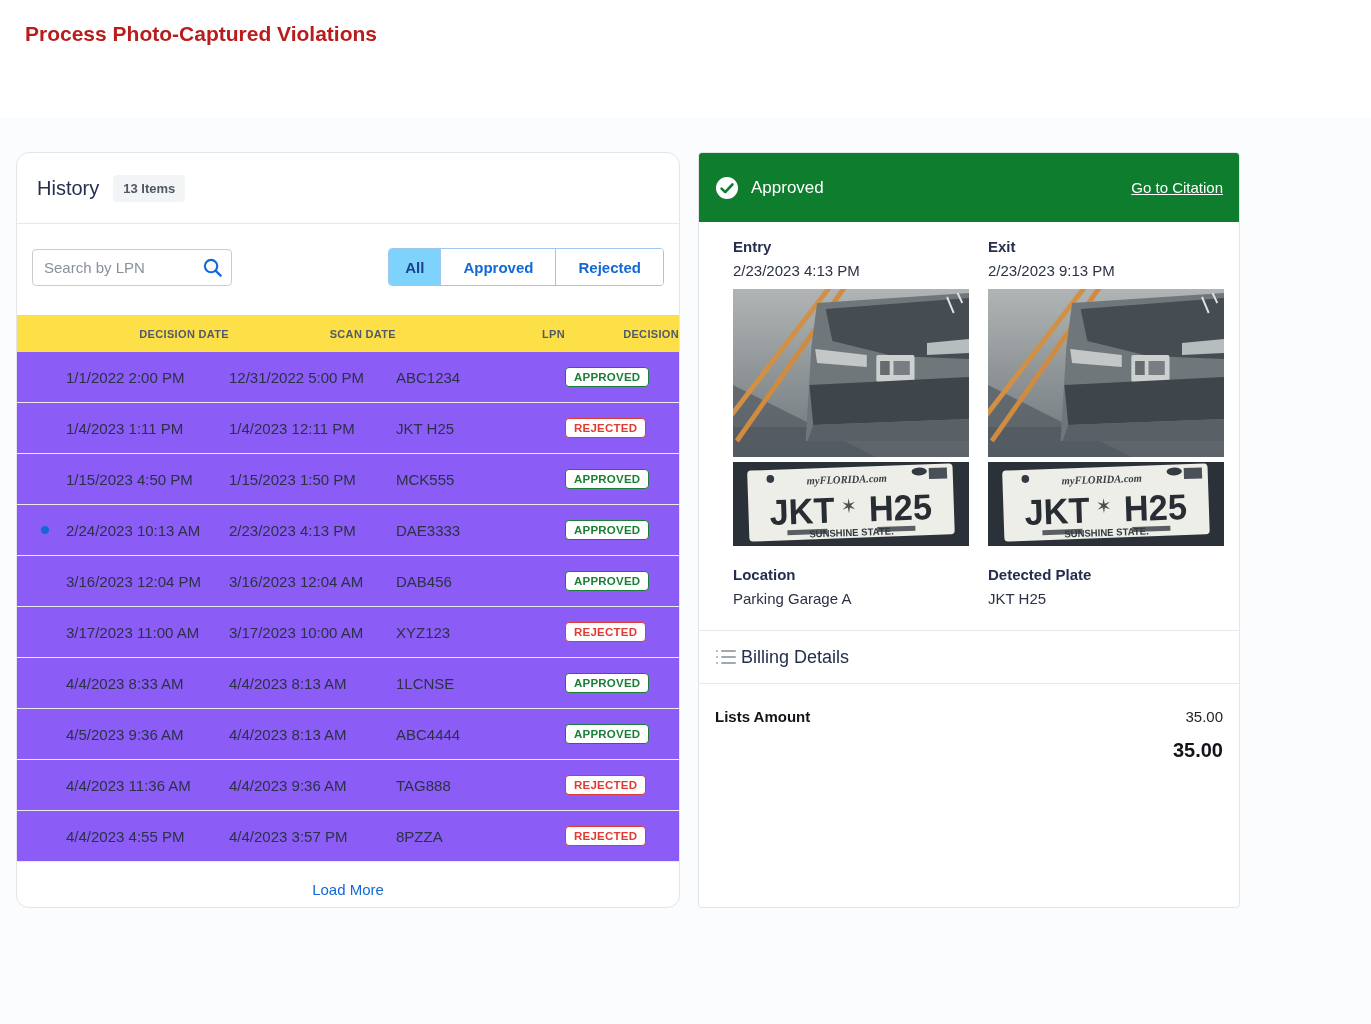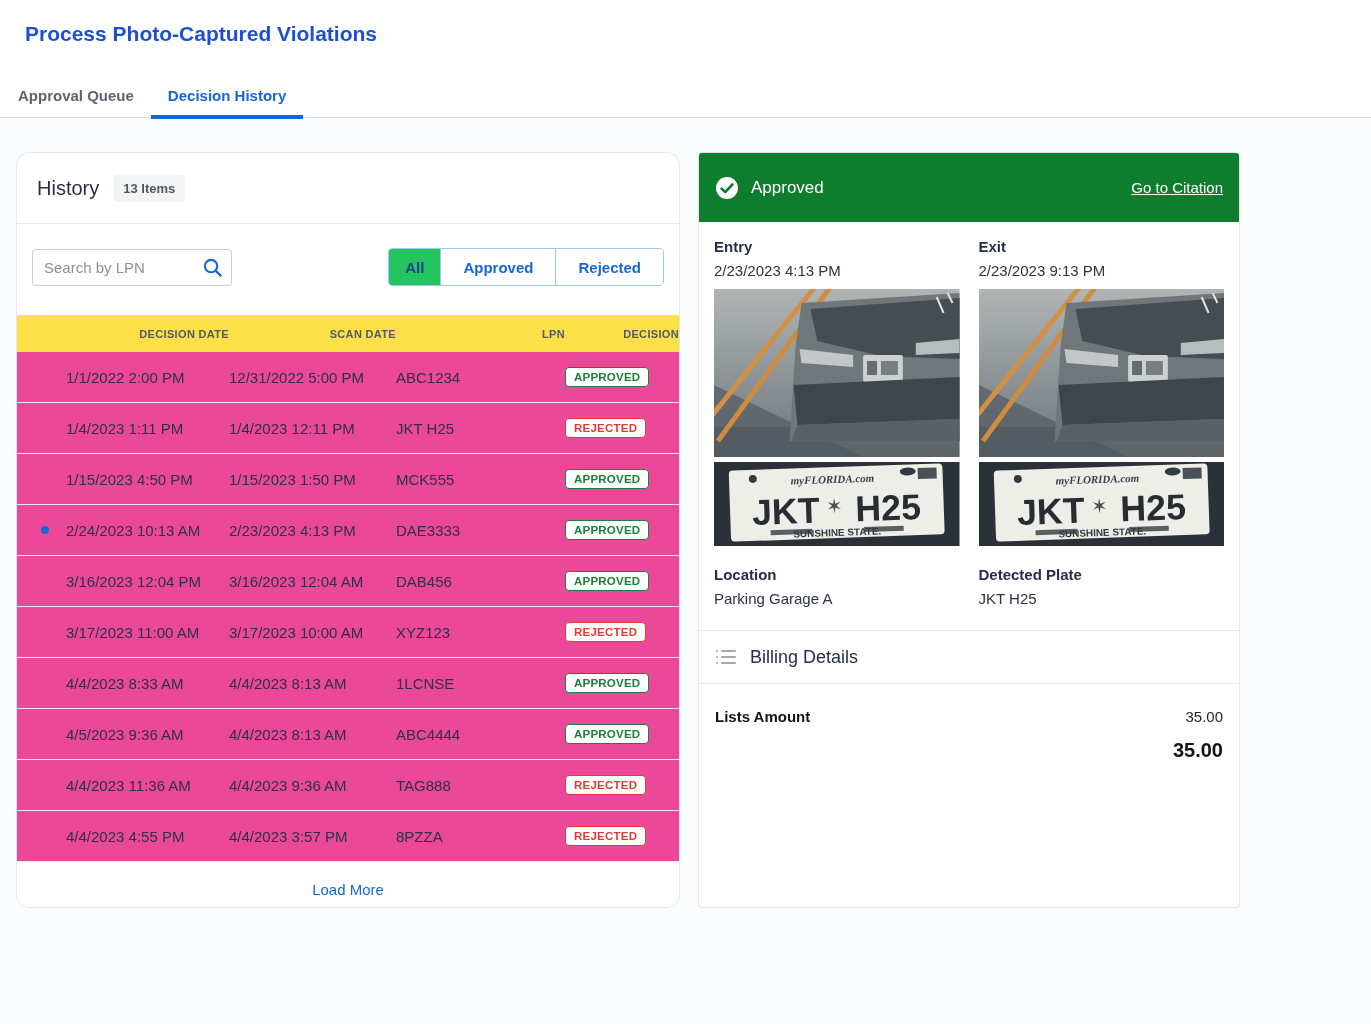--- a/index.html
+++ b/index.html
@@ -1,20 +1,20 @@
 <!DOCTYPE html>
 <html><head>
 <meta charset="utf-8">
 <style>
   html,body{margin:0;padding:0;background:#ffffff;}
   body{width:1371px;height:1024px;position:relative;font-family:"Liberation Sans",sans-serif;color:#2b3245;-webkit-font-smoothing:antialiased;}
   .stage{position:absolute;inset:0;}
 
   
-  .page-title{position:absolute;left:25px;top:22px;font-size:21px;font-weight:bold;color:#1d4ed8;}
+  .page-title{position:absolute;left:25px;top:22px;font-size:21px;font-weight:bold;color:#b91c1c;}
   .tabbar{position:absolute;left:0;top:80px;width:100%;height:38px;border-bottom:1px solid #dcdee2;display:flex;align-items:flex-end;padding-left:1px;box-sizing:border-box;}
   .tab{position:relative;padding:0 17px 13px 17px;font-size:15px;font-weight:bold;color:#5c6372;cursor:pointer;}
   .tab.active{color:#1268d8;}
   .tab.active::after{content:"";position:absolute;left:0;right:0;bottom:-2px;height:4px;background:#1268d8;}
   .content-bg{position:absolute;left:0;top:118px;width:100%;height:906px;background:#fbfcfd;}
 
   .card{position:absolute;background:#ffffff;border:1px solid #e3e5e8;border-radius:4px;box-sizing:border-box;}
 
   
   .history-card{left:16px;top:152px;width:664px;height:756px;display:flex;flex-direction:column;border-radius:13px;}
@@ -22,66 +22,62 @@
   .history-title{font-size:20px;color:#252e4d;}
   .count-badge{background:#f3f4f6;color:#4f5765;font-size:13px;font-weight:bold;padding:6px 10px;border-radius:4px;}
   .controls{display:flex;justify-content:space-between;align-items:center;padding:24px 15px 29px 15px;flex:none;}
   .search-box{position:relative;width:200px;height:37px;}
   .search-box input{width:100%;height:100%;box-sizing:border-box;border:1px solid #c9ccd1;border-radius:4px;padding:0 36px 0 11px;font-size:15px;font-family:inherit;color:#2b3245;outline:none;}
   .search-box input::placeholder{color:#8a909b;}
   .search-ic{position:absolute;right:9px;top:8px;width:21px;height:21px;cursor:pointer;}
   .segs{display:flex;border:1px solid #9dc7ef;border-radius:4px;overflow:hidden;height:38px;box-sizing:border-box;}
   .seg{display:flex;align-items:center;justify-content:center;padding:0 22px;font-size:15px;font-weight:bold;color:#1268d8;background:#fff;cursor:pointer;border-left:1px solid #9dc7ef;}
   .seg:first-child{border-left:none;padding:0 16px;}
-  .seg.active{background:#22c55e;color:#1c3f8f;}
+  .seg.active{background:#7dd3fc;color:#1c3f8f;}
 
   .thead{display:grid;grid-template-columns:49px 163px 167px 169px 1fr;align-items:center;height:37px;background:#fde047;flex:none;text-align:right;}
   .th{font-size:11px;font-weight:bold;letter-spacing:.03em;color:#515a6b;text-transform:uppercase;}
   .tbody{flex:1;}
-  .trow{display:grid;grid-template-columns:49px 163px 167px 169px 1fr;align-items:center;height:50px;border-bottom:1px solid #e8eaec;font-size:15px;color:#2b3245;cursor:pointer;background:#ec4899;}
+  .trow{display:grid;grid-template-columns:49px 163px 167px 169px 1fr;align-items:center;height:50px;border-bottom:1px solid #e8eaec;font-size:15px;color:#2b3245;cursor:pointer;background:#8b5cf6;}
   .dot{width:8px;height:8px;border-radius:50%;background:#1268d8;margin-left:24px;visibility:hidden;}
   .trow.selected .dot{visibility:visible;}
   .badge{display:inline-block;border:1.5px solid;border-radius:4px;padding:3px 8px;font-size:11.5px;font-weight:bold;letter-spacing:.02em;background:#fff;}
   .badge.approved{color:#1a7f37;border-color:#1a7f37;}
   .badge.rejected{color:#e23a31;border-color:#e23a31;}
   .load-more{height:55px;display:flex;align-items:center;justify-content:center;font-size:15px;font-weight:normal;color:#1268d8;cursor:pointer;flex:none;text-align:right;}
 
   
   .detail-card{left:698px;top:152px;width:542px;height:756px;display:flex;flex-direction:column;overflow:hidden;}
   .status-head{height:69px;background:#0e7d2e;display:flex;align-items:center;padding:0 16px;gap:12px;flex:none;}
   .status-label{color:#ffffff;font-size:17px;flex:1;}
   .citation-link{color:#ffffff;font-size:15px;text-decoration:underline;cursor:pointer;}
   .detail-body{padding:16px 15px 0 15px;}
-  .two-col{display:grid;grid-template-columns:1fr 1fr;column-gap:19px;}
+  .two-col{display:grid;grid-template-columns:1fr 1fr;column-gap:19px;margin-left:19px;}
   .f-label{font-size:15px;font-weight:bold;color:#252e4d;}
   .f-value{font-size:15px;color:#2b3245;margin-top:7px;}
   .photo{width:100%;height:168px;margin-top:10px;display:block;}
   .plate{width:100%;height:84px;margin-top:5px;display:block;}
   .fields{margin-top:20px;}
   .field-pair{margin-bottom:22px;}
-  .billing-head{border-top:1px solid #e6e8eb;border-bottom:1px solid #e6e8eb;margin-top:1px;height:52px;display:flex;align-items:center;gap:13px;padding:0 16px;flex:none;}
+  .billing-head{border-top:1px solid #e6e8eb;border-bottom:1px solid #e6e8eb;margin-top:1px;height:52px;display:flex;align-items:center;gap:4px;padding:0 16px;flex:none;}
   .billing-title{font-size:18px;color:#252e4d;}
   .billing-body{padding:24px 16px;flex:1;}
   .billing-row{display:flex;justify-content:space-between;align-items:baseline;}
   .billing-label{font-size:15px;font-weight:bold;color:#111418;}
   .billing-amount{font-size:15px;color:#1c2127;}
   .billing-total{margin-top:14px;text-align:right;font-size:20px;font-weight:bold;color:#111418;}
 </style>
 </head>
 <body>
 
 <div class="stage">
   <div class="content-bg"></div>
 
   <div class="page-title">Process Photo-Captured Violations</div>
 
-  <div class="tabbar">
-    <div class="tab">Approval Queue</div>
-    <div class="tab active">Decision History</div>
-  </div>
 
   <div class="card history-card">
     <div class="history-head">
       <span class="history-title">History</span>
       <span class="count-badge">13 Items</span>
     </div>
 
     <div class="controls">
       <div class="search-box">
         <input type="text" placeholder="Search by LPN" style="">

